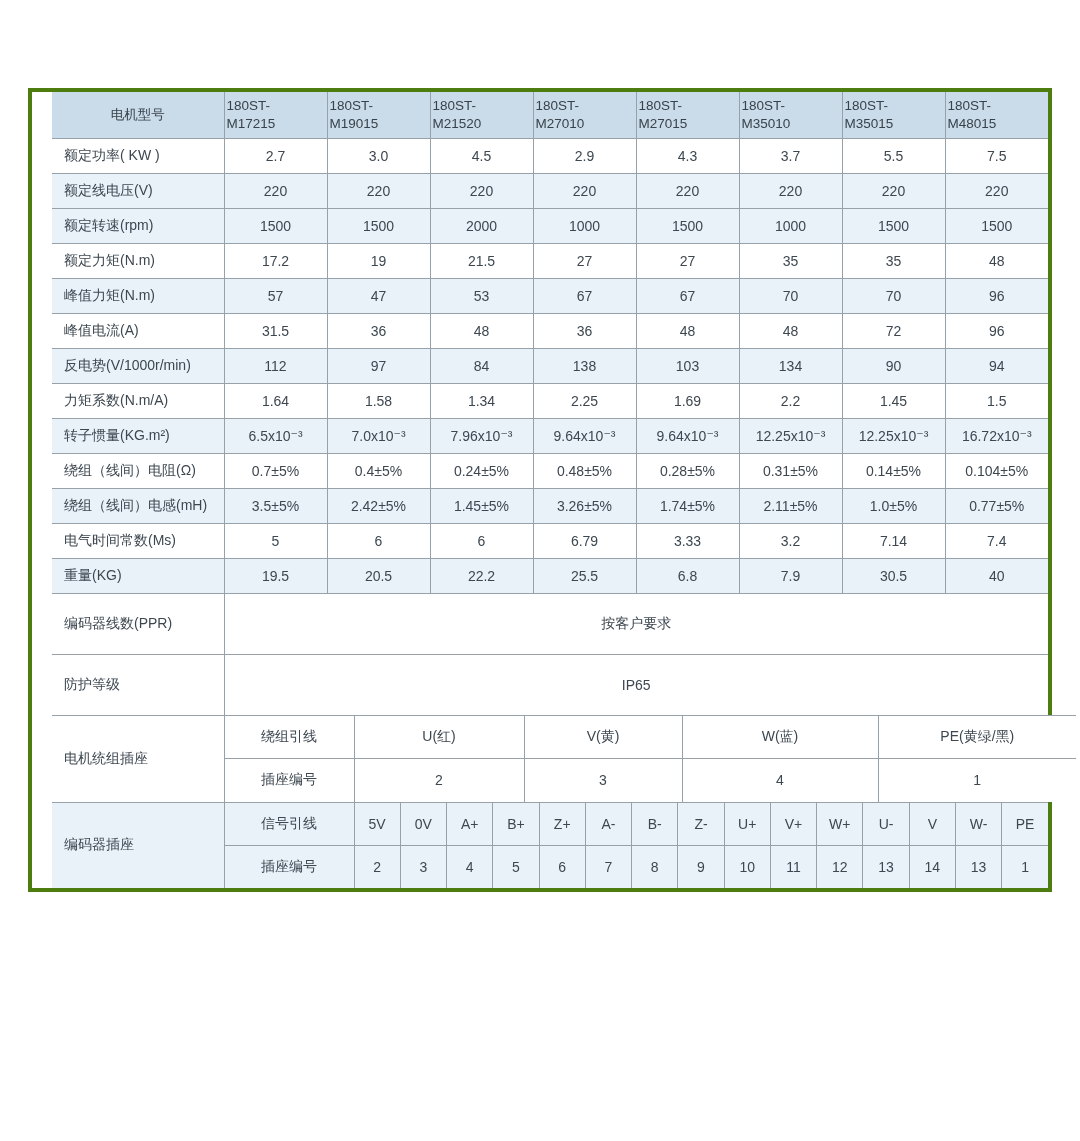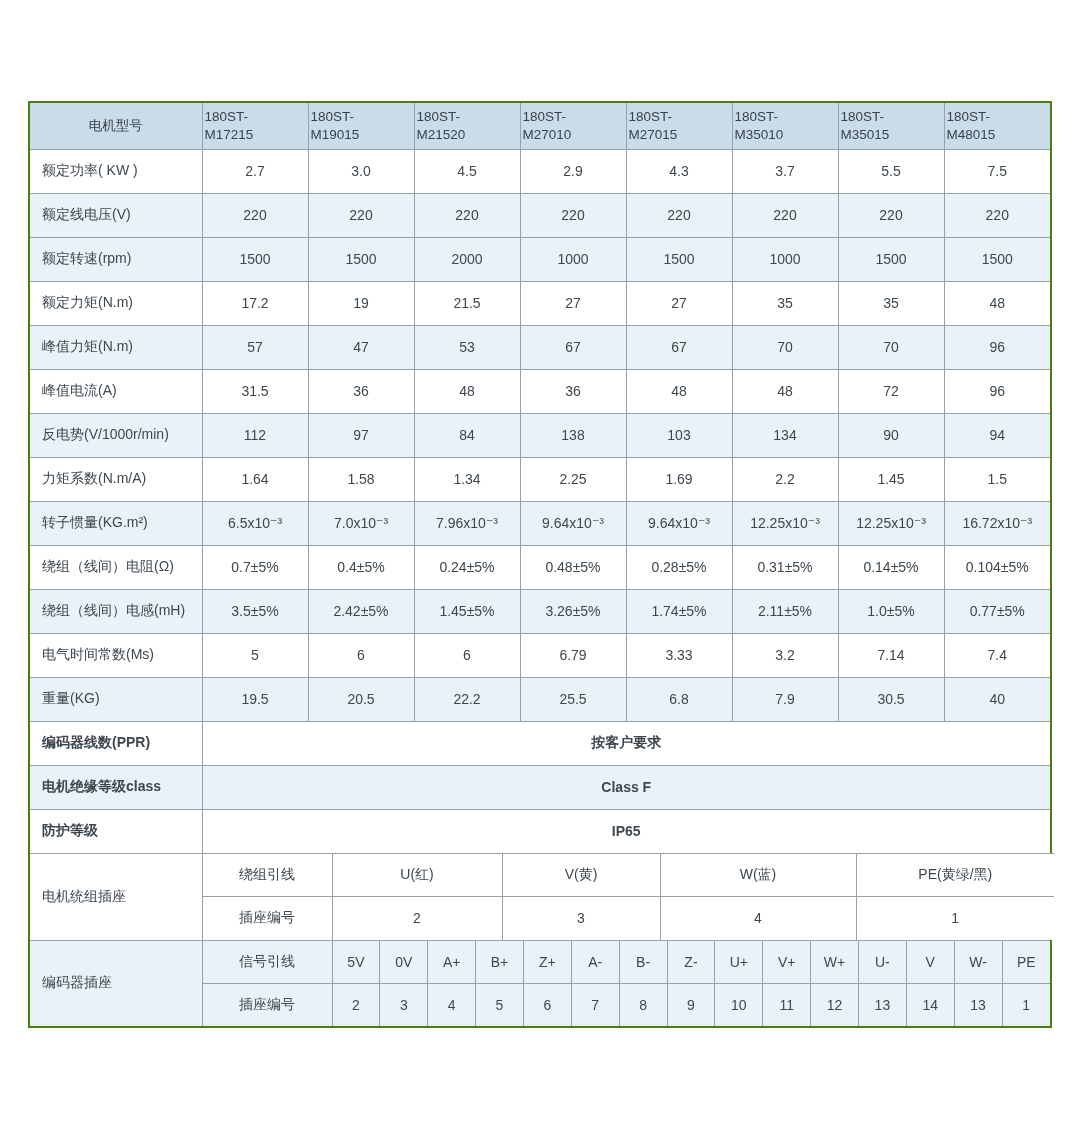--- a/index.html
+++ b/index.html
@@ -1,29 +1,29 @@
 <!DOCTYPE html>
 <html><head>
 <meta charset="utf-8">
 <style>
   html,body{margin:0;padding:0;background:#fff;}
   .page{position:relative;width:1080px;height:1141px;background:#ffffff;overflow:hidden;
         font-family:"Liberation Sans","DejaVu Sans",sans-serif;color:#3d4750;}
-  .tblwrap{position:absolute;left:28px;top:101px;width:1024px;border:2px solid #4d7c0f;box-sizing:border-box;}
+  .tblwrap{position:absolute;left:28px;top:88px;width:1024px;border:4px solid #4d7c0f;box-sizing:border-box;padding-left:20px;}
   table{width:100%;border-collapse:collapse;table-layout:fixed;}
   td{border-left:1px solid #97a1aa;border-top:1px solid #97a1aa;
      font-size:14px;text-align:center;vertical-align:middle;padding:2px 2px;
      overflow:hidden;}
   td.rl{border-left:none;text-align:left;padding-left:12px;}
   .spec tr.hdr td{border-top:none;}
-  tr{height:44px;}
+  tr{height:35px;}
   tr.hdr{height:46px;background:#cadcea;}
   tr.hdr td{font-size:13.5px;line-height:1.3;white-space:pre-line;text-align:left;color:#39424a;}
   tr.hdr td.rl{text-align:center;padding-left:2px;}
-  tr.mr{height:44px;font-weight:bold;}
+  tr.mr{height:61px;}
   tr.sk{height:43px;}
   tr.r-white{background:#ffffff;}
   tr.r-blue{background:#eaf2f9;}
   td.gl{text-align:left;padding-left:12px;font-family:Liberation Serif, serif;}
 </style>
 </head>
 <body>
 
 <div class="page">
   <div class="tblwrap">
@@ -201,24 +201,20 @@
           <td>25.5</td>
           <td>6.8</td>
           <td>7.9</td>
           <td>30.5</td>
           <td>40</td>
         </tr>
 
         <tr class="mr r-white">
           <td class="rl">编码器线数(PPR)</td>
           <td colspan="8">按客户要求</td>
-        </tr>
-        <tr class="mr r-blue">
-          <td class="rl">电机绝缘等级class</td>
-          <td colspan="8">Class F</td>
         </tr>
         <tr class="mr r-white">
           <td class="rl">防护等级</td>
           <td colspan="8">IP65</td>
         </tr>
       </tbody>
     </table>
 
     <table class="sock">
       <colgroup>

